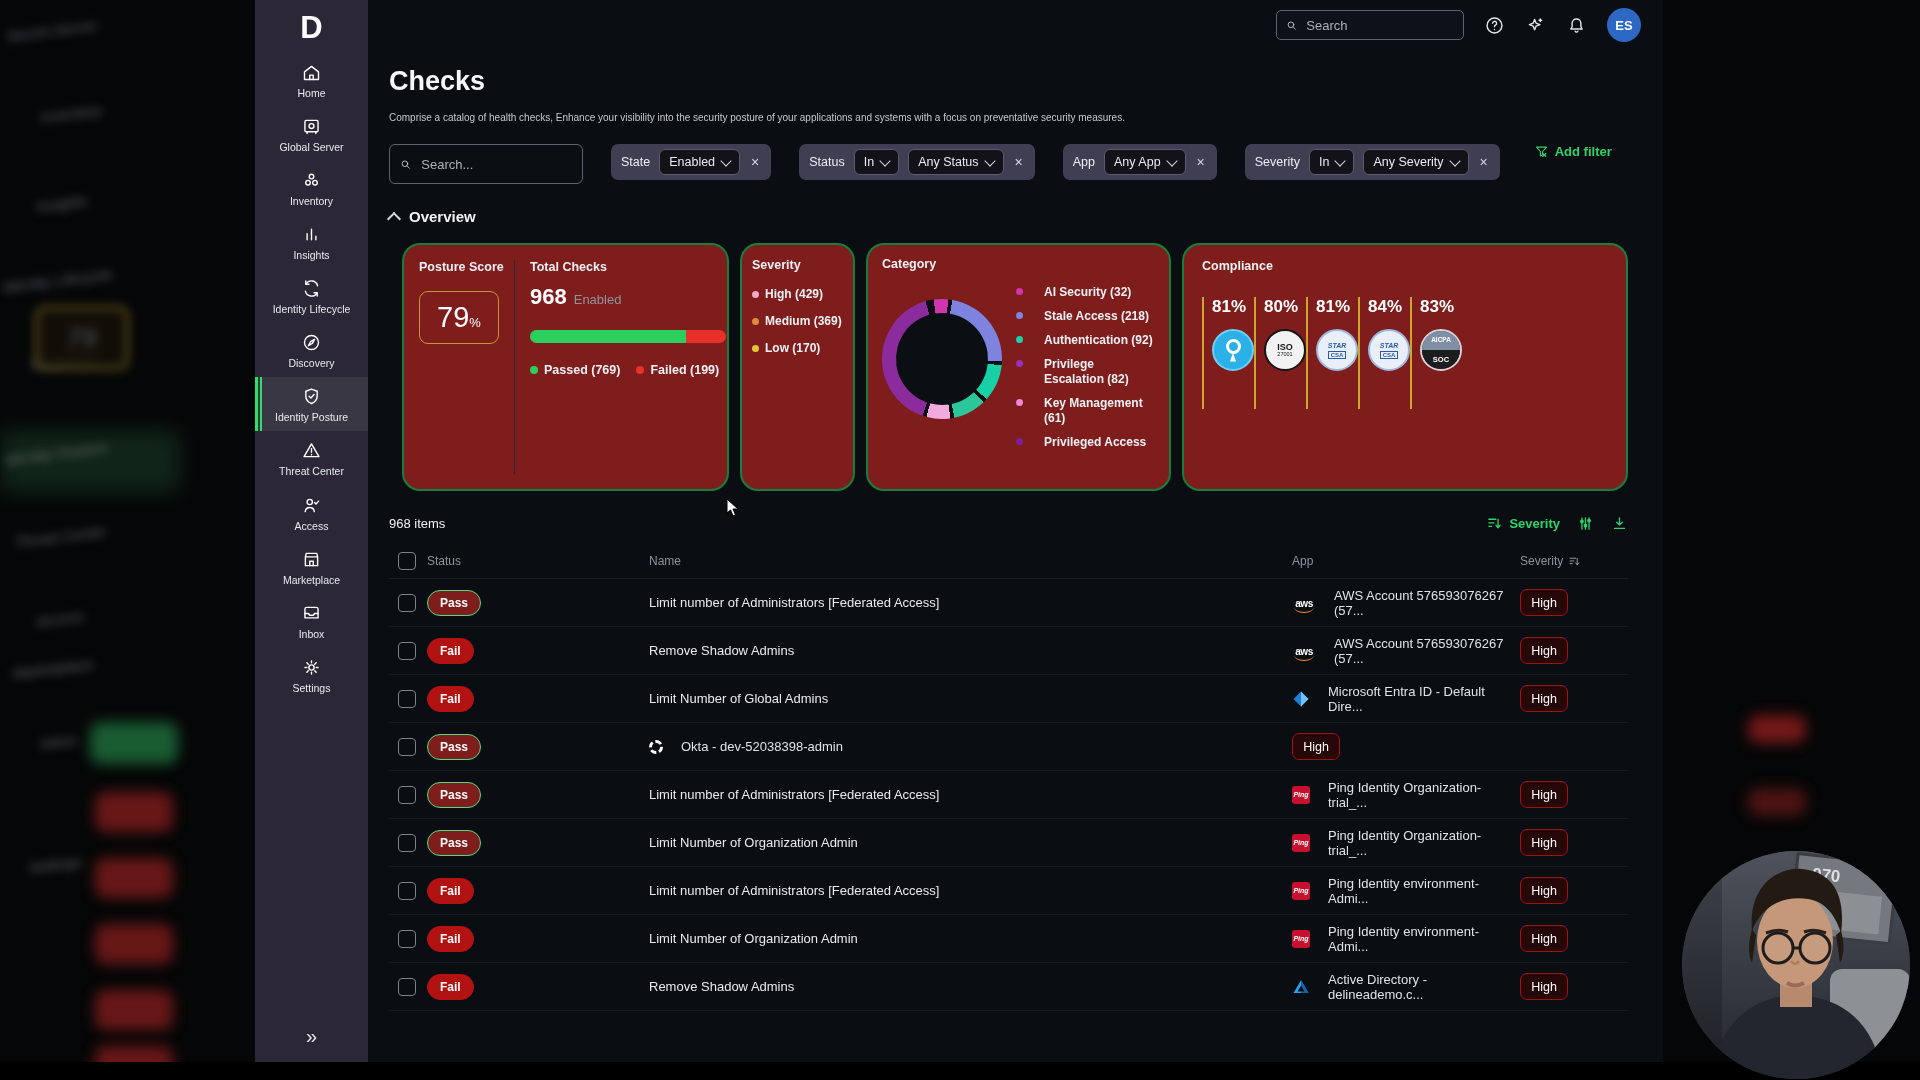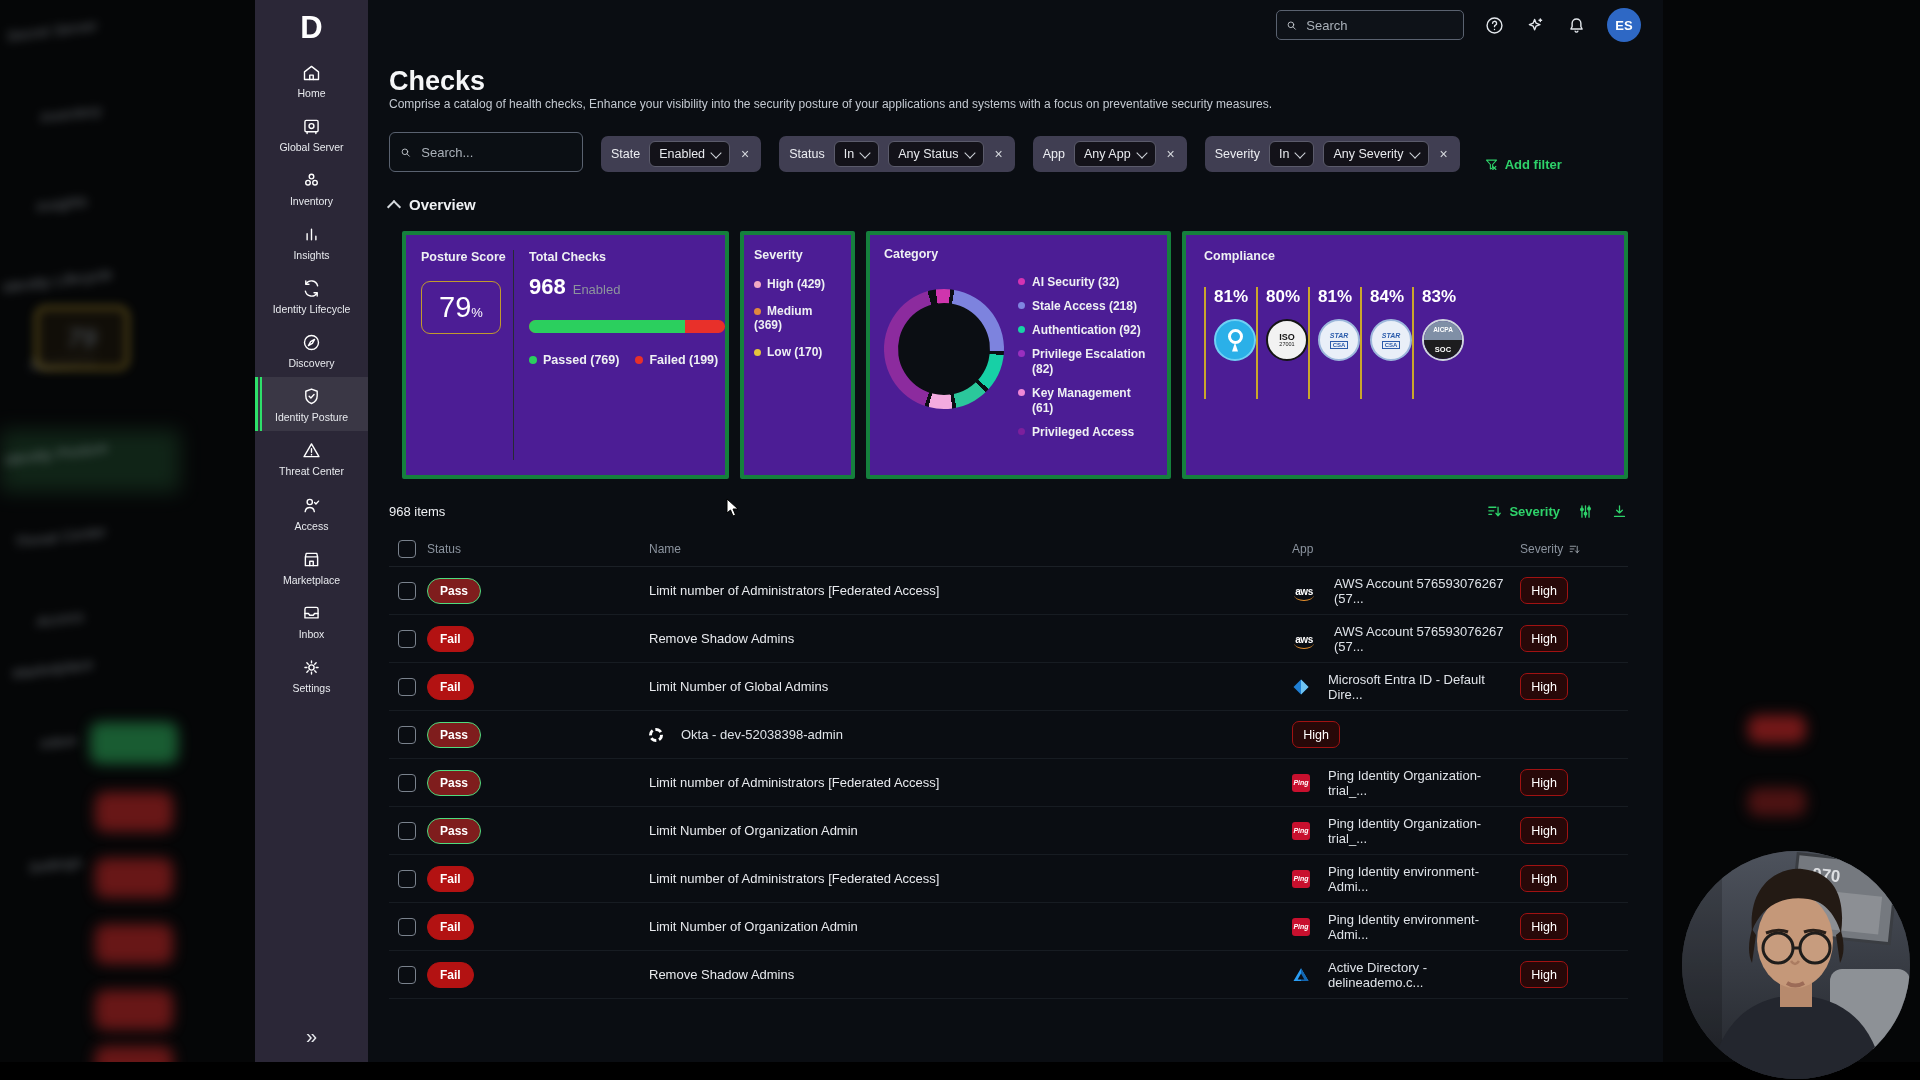--- a/index.html
+++ b/index.html
@@ -45,23 +45,23 @@
   .tsearch input,.fsearch input{background:transparent;border:none;outline:none;color:#e8eaee;
           font-size:13px;width:100%;font-family:"Liberation Sans",sans-serif;}
   .tsearch input::placeholder,.fsearch input::placeholder{color:#aab1b9;}
   .tico svg{width:21px;height:21px;stroke:#e3e7ec;fill:none;stroke-width:1.6;stroke-linecap:round;stroke-linejoin:round;}
   .tico{cursor:pointer;display:flex;}
   .avatar{width:34px;height:34px;border-radius:50%;background:#2e68c5;color:#fff;display:flex;
           align-items:center;justify-content:center;font-size:13px;font-weight:bold;cursor:pointer;}
 
   .content{position:absolute;top:50px;left:0;right:0;padding:0 35px 0 21px;}
   h1{margin:16px 0 0;font-size:27px;font-weight:600;color:#f5f6f8;}
-  .desc{font-size:12px;color:#c3c9d1;}
-
-  .filters{margin-top:21px;display:flex;align-items:flex-end;gap:18px;}
+  .desc{margin-top:15px;font-size:10px;color:#c3c9d1;}
+
+  .filters{margin-top:21px;display:flex;align-items:flex-start;gap:28px;}
   .fsearch{display:flex;align-items:center;gap:8px;width:172px;height:38px;border:1px solid #5a6270;
            border-radius:6px;padding:0 10px;background:#0b0f14;}
   .fpill{display:flex;align-items:center;gap:9px;height:36px;background:#403e52;border-radius:7px;padding:0 10px;}
   .fl{font-size:12.5px;color:#eceef2;}
   .fdd{display:flex;align-items:center;gap:7px;height:26px;background:#131219;border:1px solid #5b5b6b;
        border-radius:6px;padding:0 9px;color:#e8eaee;font-size:12.5px;cursor:pointer;
        font-family:"Liberation Sans",sans-serif;}
   .chev{width:7px;height:7px;border-right:1.5px solid #cfd4da;border-bottom:1.5px solid #cfd4da;
        transform:rotate(45deg);margin-top:-3px;}
   .fx{background:none;border:none;color:#d5d8dd;font-size:14px;cursor:pointer;padding:0 2px;
@@ -69,21 +69,21 @@
   .addfilter{display:flex;align-items:center;gap:6px;color:#2ed26a;font-size:13px;font-weight:bold;
        cursor:pointer;margin-left:6px;}
   .addfilter svg{width:15px;height:15px;stroke:#2ed26a;fill:none;stroke-width:1.8;stroke-linecap:round;stroke-linejoin:round;}
 
   .ovhead{margin-top:24px;display:flex;align-items:center;gap:10px;cursor:pointer;}
   .chev-up{width:8px;height:8px;border-left:2px solid #d6dade;border-top:2px solid #d6dade;
        transform:rotate(45deg);margin-top:4px;}
   .ovlabel{font-size:15px;font-weight:bold;color:#f0f2f4;}
 
   .cards{margin-top:18px;margin-left:13px;display:flex;gap:11px;height:248px;}
-  .card{background:#4c1d95;border:4px solid #15803d;border-radius:2px;box-sizing:border-box;}
+  .card{background:#7f1d1d;border:2px solid #15803d;border-radius:18px;box-sizing:border-box;}
   .card-label{font-size:12.5px;font-weight:bold;color:#eef0f3;}
 
   .card-posture{width:327px;display:flex;padding:15px 0 15px 15px;}
   .pleft{width:95px;}
   .pbox{margin-top:17px;width:62px;border:1.5px solid #c19a2e;border-radius:9px;padding:9px 8px;
         display:flex;align-items:baseline;justify-content:center;}
   .pv{font-size:29px;color:#fff;}
   .pu{font-size:13px;color:#fff;}
   .pright{flex:1;border-left:1px solid #262b33;padding-left:15px;}
   .tcrow{margin-top:10px;display:flex;align-items:baseline;gap:7px;}
@@ -102,21 +102,21 @@
 
   .card-cat{width:305px;padding:12px 12px 12px 14px;display:flex;flex-direction:column;}
   .catbody{display:flex;gap:14px;margin-top:14px;}
   .donut{width:120px;height:120px;border-radius:50%;flex:none;margin-top:14px;transform:rotate(-8deg);
     background:conic-gradient(#cf35ad 0 14deg,#0b0e13 14deg 18deg,#7d83de 18deg 100deg,
       #0b0e13 100deg 104deg,#17d0a6 104deg 140deg,#0b0e13 140deg 144deg,#2bc79b 144deg 176deg,
       #0b0e13 176deg 180deg,#f3abdf 180deg 203deg,#0b0e13 203deg 207deg,#8c2b9e 207deg 352deg,
       #0b0e13 352deg 360deg);position:relative;}
   .donut::after{content:"";position:absolute;inset:14px;border-radius:50%;background:#0b0e13;}
   .catlegend{display:flex;flex-direction:column;gap:9px;font-size:12px;font-weight:bold;color:#eef0f3;}
-  .catlegend li{list-style:none;display:flex;gap:7px;align-items:flex-start;line-height:1.25;}
+  .catlegend li{list-style:none;display:flex;gap:21px;align-items:flex-start;line-height:1.25;}
   .catlegend{margin:0;padding:0;}
   .catlegend .dot{width:7px;height:7px;margin:3px 0 0;flex:none;}
   .c-ai{background:#d433b2;}.c-stale{background:#7f85e0;}.c-auth{background:#17d3a5;}
   .c-pe{background:#9a2fbf;}.c-key{background:#ef87d6;}.c-pa{background:#7c1f9c;}
 
   .card-comp{flex:1;padding:14px 18px;}
   .comprow{margin-top:24px;display:flex;padding-right:18px;}
   .compitem{border-left:2.5px solid #caa62c;padding-left:8px;height:112px;}
   .comppct{font-size:17px;font-weight:bold;color:#fff;}
   .compbadge{margin-top:12px;width:38px;height:38px;border-radius:50%;display:flex;flex-direction:column;

